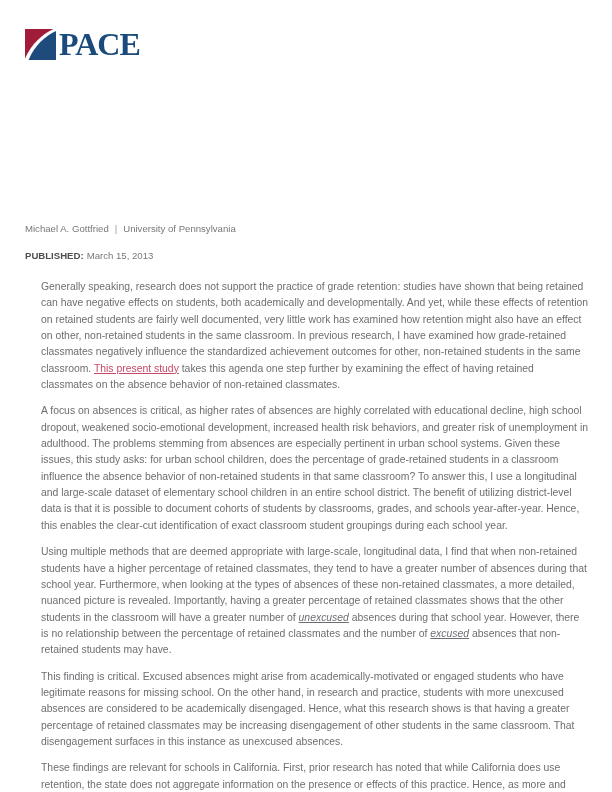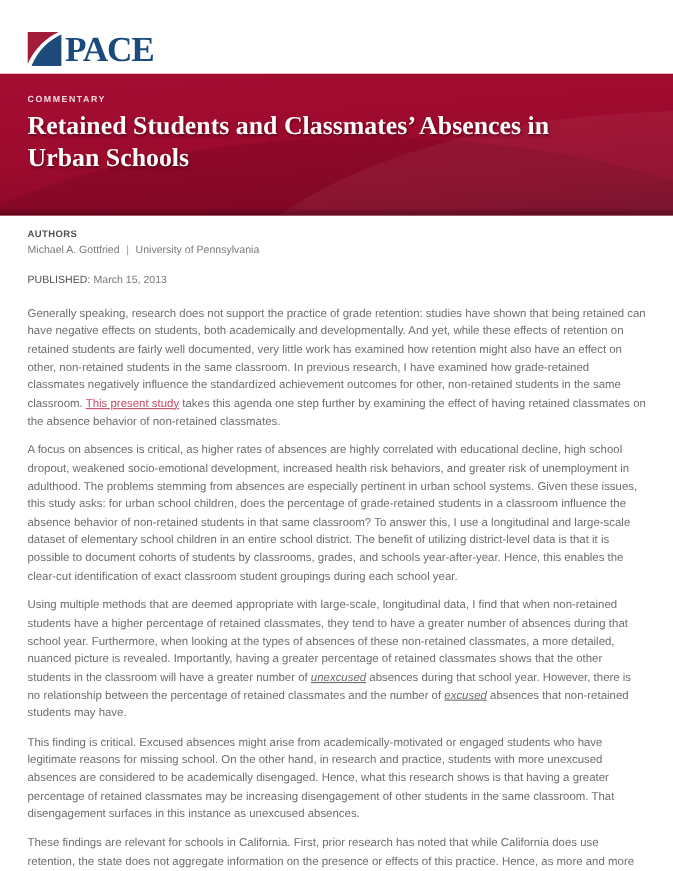--- a/index.html
+++ b/index.html
@@ -65,30 +65,30 @@
 
   
   .content{
     position:absolute;top:196px;left:0;width:612px;box-sizing:border-box;
     padding:11px 24px 0 25px;
   }
   .authors-label{
     font-size:8.6px;font-weight:700;color:#4E4F51;letter-spacing:0.4px;
     margin:0 0 5px 0;
   }
-  .author-line{font-size:9.6px;color:#77787B;margin:0 0 16px 0;}
+  .author-line{font-size:9.6px;color:#77787B;margin:16px 0 16px 0;}
   .author-line .sep{margin:0 6px;color:#9a9b9e;}
   .published-line{font-size:9.6px;color:#77787B;margin:0 0 18px 0;}
-  .published-line .label{font-weight:400;color:#4E4F51;margin-right:3px;}
+  .published-line .label{font-weight:700;color:#4E4F51;margin-right:3px;}
 
   .article p{
     font-size:10.4px;
     line-height:16.35px;
     color:#6D6E71;
-    margin:0 0 10px 0;
+    margin:0 0 10px 16px;
     text-align:left;
   }
   .article .italic{font-style:italic;text-decoration:underline;}
   .article a.link{color:#C44A67;text-decoration:underline;cursor:pointer;}
 </style>
 </head>
 <body>
 
 <div class="page">
 
@@ -96,33 +96,22 @@
     <div class="logo">
       <svg class="logo-icon" viewBox="0 0 60 60" aria-hidden="true">
         <rect x="0" y="0" width="60" height="60" fill="#ffffff"></rect>
         <path d="M60 4 C40 13 18 32 7 60 L60 60 Z" fill="#1E4B7B"></path>
         <path d="M0 0 L55 0 C33 10 12 30 0 57 Z" fill="#A11C38"></path>
       </svg>
       <span class="logo-text">PACE</span>
     </div>
   </div>
 
-  <div class="banner">
-    <div class="wave-dark"></div>
-    <div class="wave-light"></div>
-    <div class="bottom-shade"></div>
-    <div class="kicker">COMMENTARY</div>
-    <h1 class="banner-title" style="margin:0;">
-      <span class="title-line">Retained Students and Classmates’ Absences in</span>
-      <span class="title-line">Urban Schools</span>
-    </h1>
-  </div>
 
   <div class="content">
-    <div class="authors-label">AUTHORS</div>
     <div class="author-line">
       <span>Michael A. Gottfried</span><span class="sep">|</span><span>University of Pennsylvania</span>
     </div>
     <div class="published-line">
       <span class="label">PUBLISHED:</span><span>March 15, 2013</span>
     </div>
 
     <div class="article">
       <p><span>Generally speaking, research does not support the practice of grade retention: studies have shown that being retained can have negative effects on students, both academically and developmentally. And yet, while these effects of retention on retained students are fairly well documented, very little work has examined how retention might also have an effect on other, non-retained students in the same classroom. In previous research, I have examined how grade-retained classmates negatively influence the standardized achievement outcomes for other, non-retained students in the same classroom. </span><a class="link" href="#">This present study</a><span> takes this agenda one step further by examining the effect of having retained classmates on the absence behavior of non-retained classmates.</span></p>
       <p><span>A focus on absences is critical, as higher rates of absences are highly correlated with educational decline, high school dropout, weakened socio-emotional development, increased health risk behaviors, and greater risk of unemployment in adulthood. The problems stemming from absences are especially pertinent in urban school systems. Given these issues, this study asks: for urban school children, does the percentage of grade-retained students in a classroom influence the absence behavior of non-retained students in that same classroom? To answer this, I use a longitudinal and large-scale dataset of elementary school children in an entire school district. The benefit of utilizing district-level data is that it is possible to document cohorts of students by classrooms, grades, and schools year-after-year. Hence, this enables the clear-cut identification of exact classroom student groupings during each school year.</span></p>

